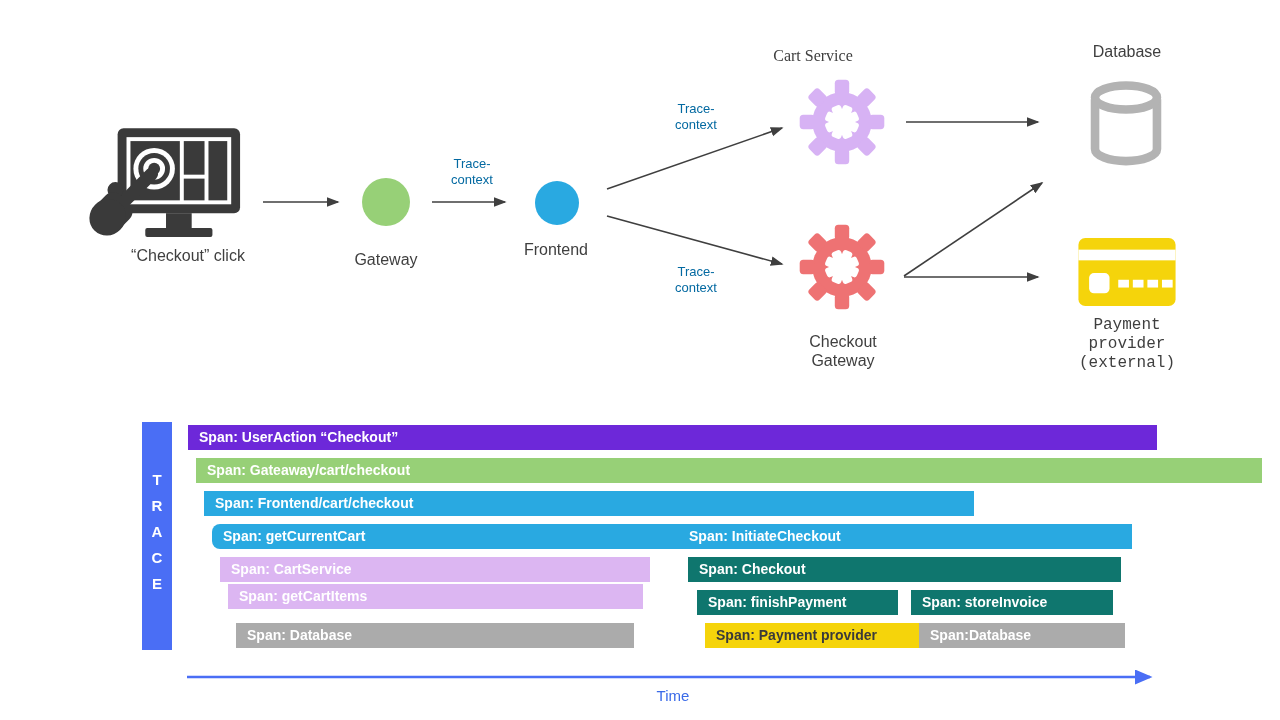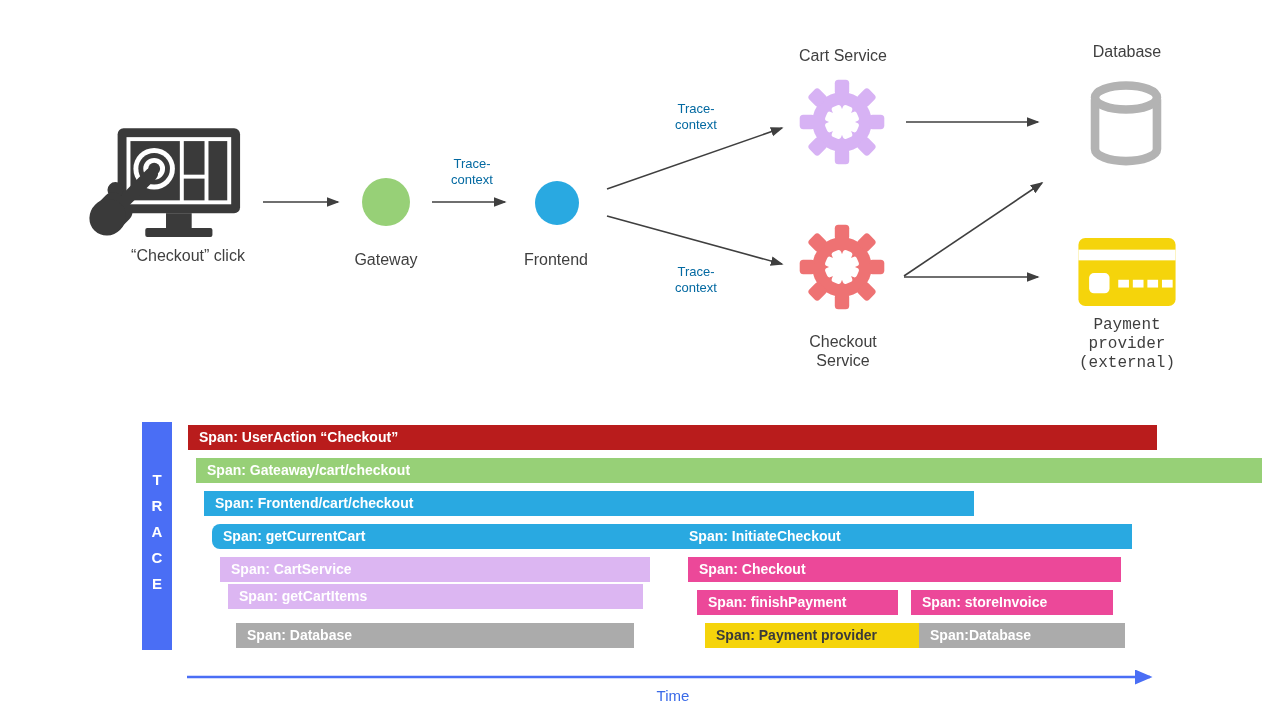--- a/index.html
+++ b/index.html
@@ -21,25 +21,25 @@
     display:flex;align-items:center;justify-content:center;
   }
   .trace-bar span{
     writing-mode:vertical-lr;text-orientation:upright;color:#fff;
     font-size:15px;font-weight:700;letter-spacing:9px;
   }
   .span-bar{
     position:absolute;height:25px;line-height:25px;box-sizing:border-box;
     padding-left:11px;font-size:14px;font-weight:700;color:#fff;white-space:nowrap;overflow:hidden;
   }
-  .c-dark{background:#b91c1c;}
+  .c-dark{background:#6d28d9;}
   .c-green{background:#97d077;}
   .c-blue{background:#29a9e1;}
   .c-purple{background:#dcb6f2;}
-  .c-red{background:#ec4899;}
+  .c-red{background:#0f766e;}
   .c-gray{background:#ababab;}
   .c-yellow{background:#f5d40b;color:#3a3a3a;}
   .p1{left:188px;top:425px;width:969px;}
   .p2{left:196px;top:458px;width:1066px;}
   .p3{left:204px;top:491px;width:770px;}
   .p4{left:212px;top:524px;width:532px;border-radius:8px;}
   .p5{left:678px;top:524px;width:454px;}
   .p6{left:220px;top:557px;width:430px;}
   .p7{left:688px;top:557px;width:433px;}
   .p8{left:228px;top:584px;width:415px;}
@@ -98,23 +98,23 @@
   <div class="node-label" style="left:98px;top:246px;width:180px;">“Checkout” click</div>
 
   <div class="circle gateway"></div>
   <div class="node-label" style="left:336px;top:250px;width:100px;">Gateway</div>
 
   <div class="tc-label" style="left:442px;top:156px;width:60px;">Trace-context</div>
   <div class="tc-label" style="left:666px;top:101px;width:60px;">Trace-context</div>
   <div class="tc-label" style="left:666px;top:264px;width:60px;">Trace-context</div>
 
   <div class="circle frontend"></div>
-  <div class="node-label" style="left:506px;top:250px;width:100px;">Frontend</div>
-
-  <div class="node-label" style="left:783px;top:46px;width:120px;">Cart Service</div>
+  <div class="node-label" style="left:506px;top:240px;width:100px;">Frontend</div>
+
+  <div class="node-label" style="left:753px;top:46px;width:120px;font-family:Liberation Serif, serif;">Cart Service</div>
   <svg class="abs" style="left:797px;top:77px;" viewBox="-50 -50 100 100" width="90" height="90">
     <g fill="#d7b2f4">
       <circle r="33"></circle>
       <rect x="-8" y="-47" width="16" height="17" rx="4"></rect>
       <rect x="-8" y="-47" width="16" height="17" rx="4" transform="rotate(45)"></rect>
       <rect x="-8" y="-47" width="16" height="17" rx="4" transform="rotate(90)"></rect>
       <rect x="-8" y="-47" width="16" height="17" rx="4" transform="rotate(135)"></rect>
       <rect x="-8" y="-47" width="16" height="17" rx="4" transform="rotate(180)"></rect>
       <rect x="-8" y="-47" width="16" height="17" rx="4" transform="rotate(225)"></rect>
       <rect x="-8" y="-47" width="16" height="17" rx="4" transform="rotate(270)"></rect>
@@ -150,21 +150,21 @@
       <rect x="-5.5" y="-19" width="11" height="10" rx="3" transform="rotate(22.5)"></rect>
       <rect x="-5.5" y="-19" width="11" height="10" rx="3" transform="rotate(67.5)"></rect>
       <rect x="-5.5" y="-19" width="11" height="10" rx="3" transform="rotate(112.5)"></rect>
       <rect x="-5.5" y="-19" width="11" height="10" rx="3" transform="rotate(157.5)"></rect>
       <rect x="-5.5" y="-19" width="11" height="10" rx="3" transform="rotate(202.5)"></rect>
       <rect x="-5.5" y="-19" width="11" height="10" rx="3" transform="rotate(247.5)"></rect>
       <rect x="-5.5" y="-19" width="11" height="10" rx="3" transform="rotate(292.5)"></rect>
       <rect x="-5.5" y="-19" width="11" height="10" rx="3" transform="rotate(337.5)"></rect>
     </g>
   </svg>
-  <div class="node-label" style="left:793px;top:332px;width:100px;">Checkout Service</div>
+  <div class="node-label" style="left:793px;top:332px;width:100px;">Checkout Gateway</div>
 
   <div class="node-label" style="left:1077px;top:42px;width:100px;">Database</div>
   <svg class="abs" style="left:1083px;top:80px;" viewBox="0 0 100 104" width="86" height="90">
     <g stroke="#b3b3b3" stroke-width="10" fill="none">
       <path d="M14,22 V80 a36,14 0 0 0 72,0 V22"></path>
       <ellipse cx="50" cy="20" rx="36" ry="14"></ellipse>
     </g>
   </svg>
 
   <svg class="abs" style="left:1078px;top:238px;" viewBox="0 0 100 70" width="98" height="68">

